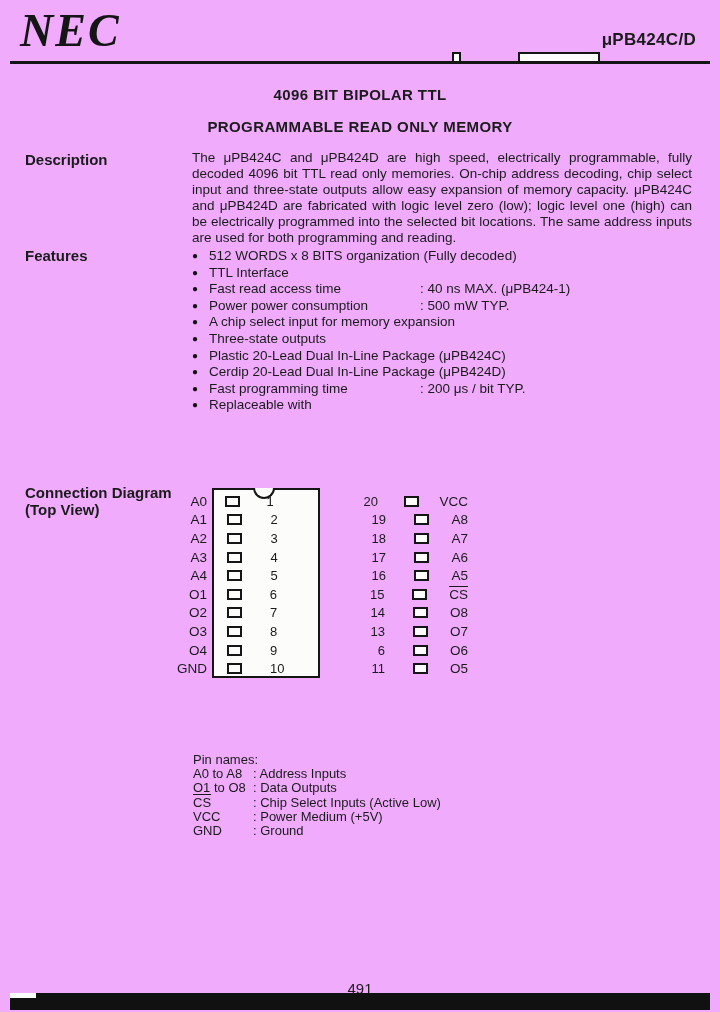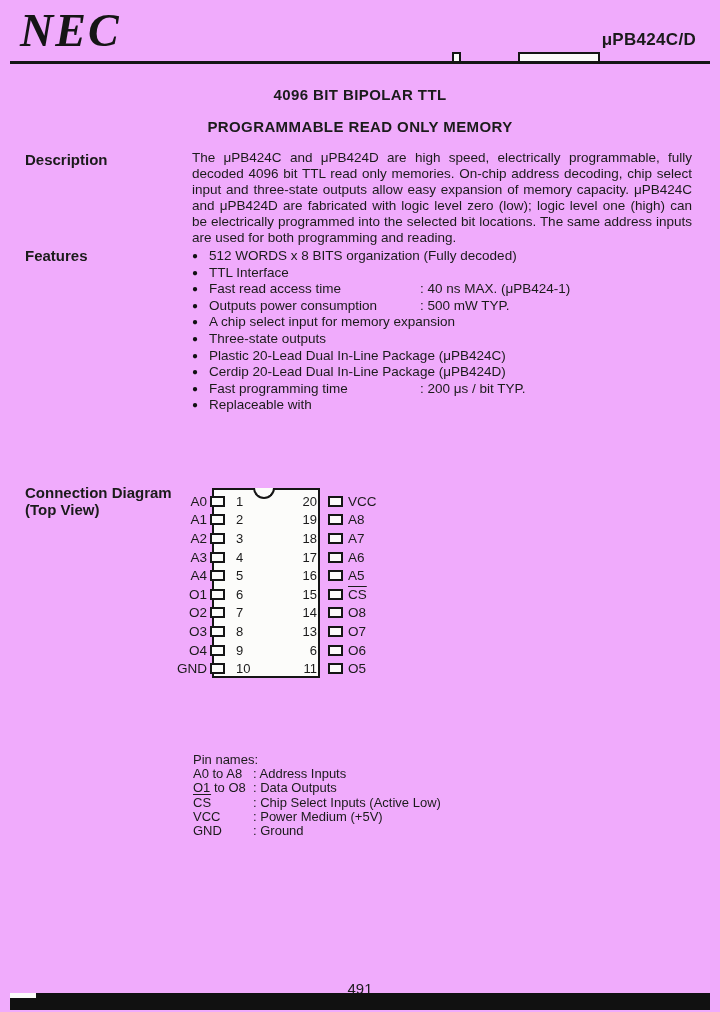--- a/index.html
+++ b/index.html
@@ -94,21 +94,21 @@
     background: #fcfcfa;
   }
   .pkg-notch {
     position: absolute; left: 85px; top: 4px;
     width: 22px; height: 11px;
     background: #fcfcfa;
     border: 2.5px solid #151515; border-top: none;
     border-radius: 0 0 22px 22px;
   }
   .pin-rows { position: absolute; left: 0; top: 8px; width: 300px; }
-  .pin-row { display: flex; align-items: center; height: 18.6px; }
+  .pin-row { display: flex; align-items: center; height: 18.6px; justify-content: space-between; }
   .p-ll { flex: none; width: 42px; text-align: right; padding-right: 3px; }
   .p-lp, .p-rp {
     flex: none; width: 15px; height: 11px;
     border: 2px solid #151515; background: #fcfcfa;
   }
   .p-ln { flex: none; width: 30px; padding-left: 11px; font-size: 13px; }
   .p-sp { flex: none; width: 43px; }
   .p-rn { flex: none; width: 30px; padding-right: 11px; text-align: right; font-size: 13px; }
   .p-rl { flex: none; padding-left: 5px; }
   .overline { text-decoration: overline; }
@@ -166,21 +166,21 @@
       <span class="f-label">TTL Interface</span>
       <span class="f-value"></span>
     </li>
     <li class="feature-item">
       <span class="bullet">●</span>
       <span class="f-label">Fast read access time</span>
       <span class="f-value">: 40 ns MAX. (μPB424-1)</span>
     </li>
     <li class="feature-item">
       <span class="bullet">●</span>
-      <span class="f-label">Outputs power consumption</span>
+      <span class="f-label">Power power consumption</span>
       <span class="f-value">: 500 mW TYP.</span>
     </li>
     <li class="feature-item">
       <span class="bullet">●</span>
       <span class="f-label">A chip select input for memory expansion</span>
       <span class="f-value"></span>
     </li>
     <li class="feature-item">
       <span class="bullet">●</span>
       <span class="f-label">Three-state outputs</span>

